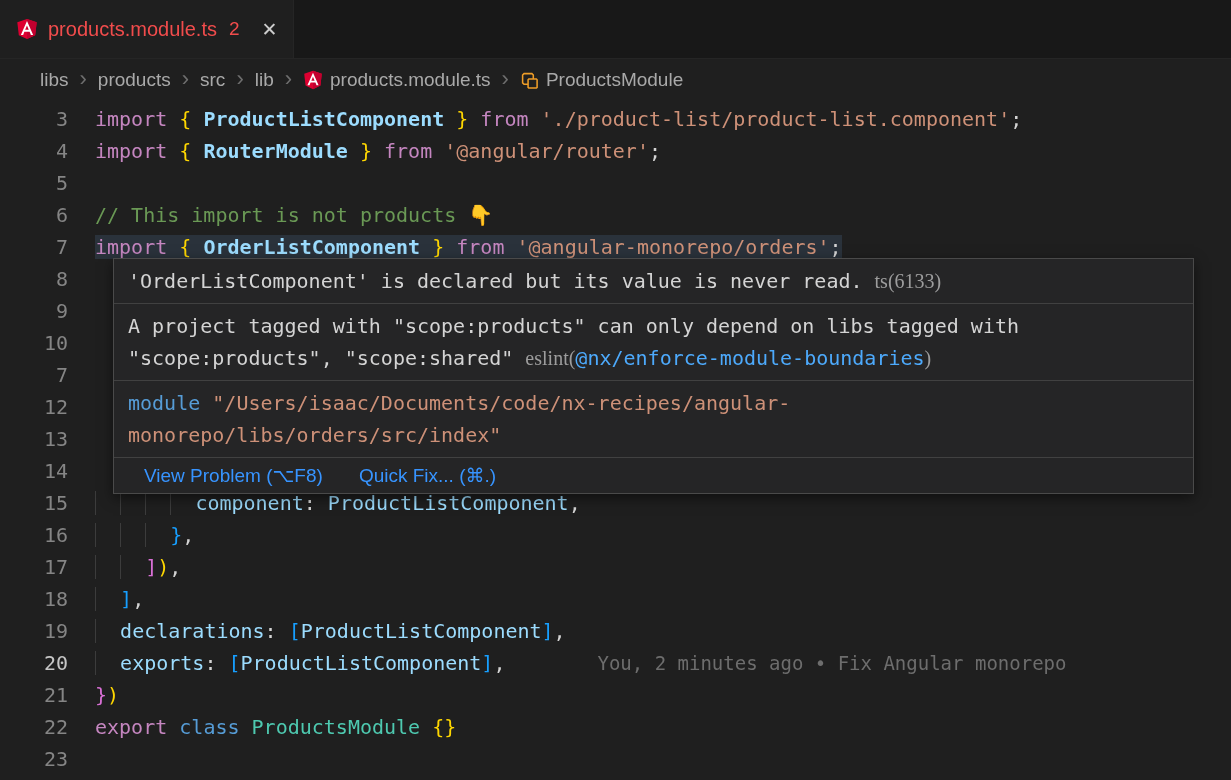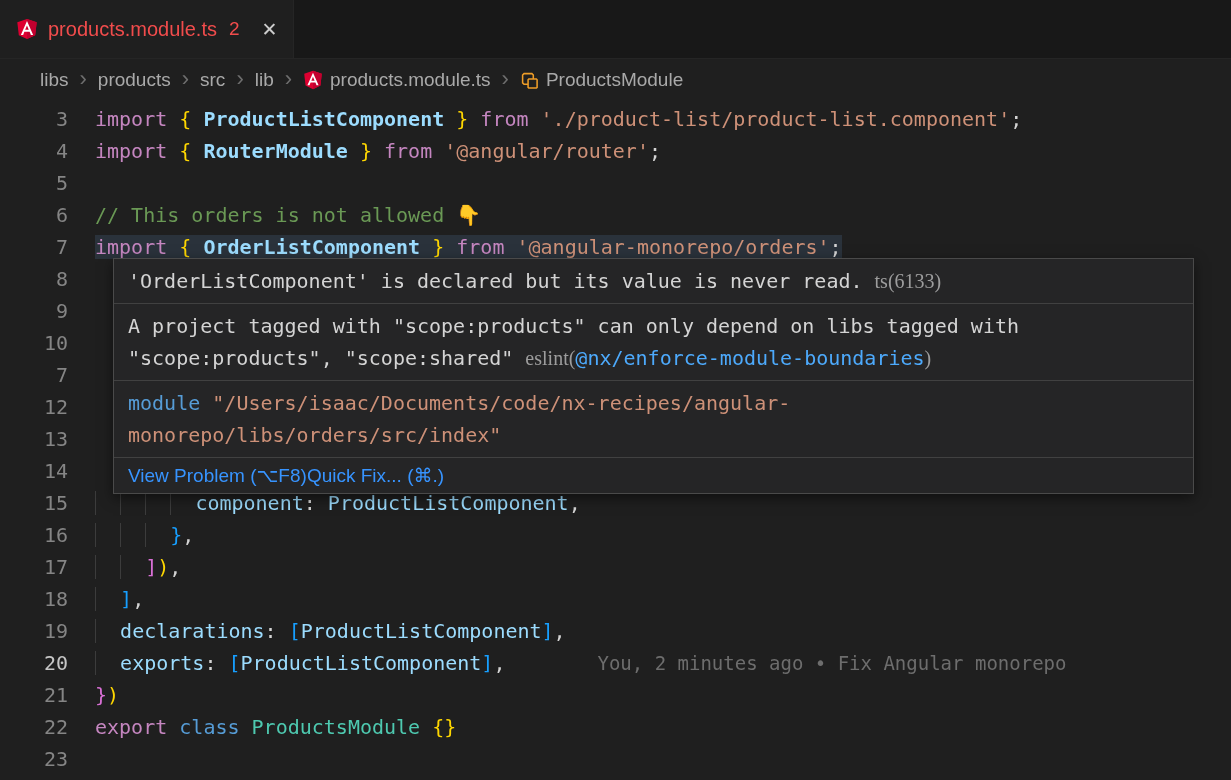--- a/index.html
+++ b/index.html
@@ -81,22 +81,22 @@
   .hv-sec {
     padding:6px 14px; line-height:32px; color:#d4d4d4;
     white-space:pre-wrap; border-top:1px solid #414141;
   }
   .hv-sec:first-child { border-top:none; }
   .hv-code .hv-text { display:inline-block; }
   .tk-fg  { color:#d4d4d4; }
   .tk-dim { color:#9d9d9d;font-family:Liberation Serif, serif; }
   .tk-link{ color:#4daafc; cursor:pointer; }
   .hv-actions {
-    display:flex; align-items:center; 
-    padding:6px 14px; height:36px;
+    display:flex; align-items:center; gap:36px;
+    padding:6px 30px; height:36px;
     border-top:1px solid #414141;
     font-family:"Liberation Sans", sans-serif; font-size:19px;
   }
   .hv-action { color:#3794ff; cursor:pointer; }
 </style>
 </head>
 <body>
 
 <div class="tabbar">
   <div class="tab">
@@ -162,21 +162,21 @@
       <div class="line">
         <span class="ln">4</span>
         <span class="code"><span class="tk-kw">import</span><span class="tk-pln"> </span><span class="tk-b1">{</span><span class="tk-pln"> </span><span class="tk-imp">RouterModule</span><span class="tk-pln"> </span><span class="tk-b1">}</span><span class="tk-pln"> </span><span class="tk-kw">from</span><span class="tk-pln"> </span><span class="tk-str">'@angular/router'</span><span class="tk-pln">;</span></span>
       </div>
       <div class="line">
         <span class="ln">5</span>
         <span class="code"></span>
       </div>
       <div class="line">
         <span class="ln">6</span>
-        <span class="code"><span class="tk-cmt">// This orders is not allowed </span><span class="tk-emoji">👇</span></span>
+        <span class="code"><span class="tk-cmt">// This import is not products </span><span class="tk-emoji">👇</span></span>
       </div>
       <div class="line">
         <span class="ln">7</span>
         <span class="code hl"><span class="tk-kw">import</span><span class="tk-pln"> </span><span class="tk-b1">{</span><span class="tk-pln"> </span><span class="tk-imp tk-err">OrderListComponent</span><span class="tk-pln"> </span><span class="tk-b1">}</span><span class="tk-pln"> </span><span class="tk-kw">from</span><span class="tk-pln"> </span><span class="tk-str tk-err">'@angular-monorepo/orders'</span><span class="tk-pln">;</span></span>
       </div>
       <div class="line">
         <span class="ln">8</span>
         <span class="code"></span>
       </div>
       <div class="line">

